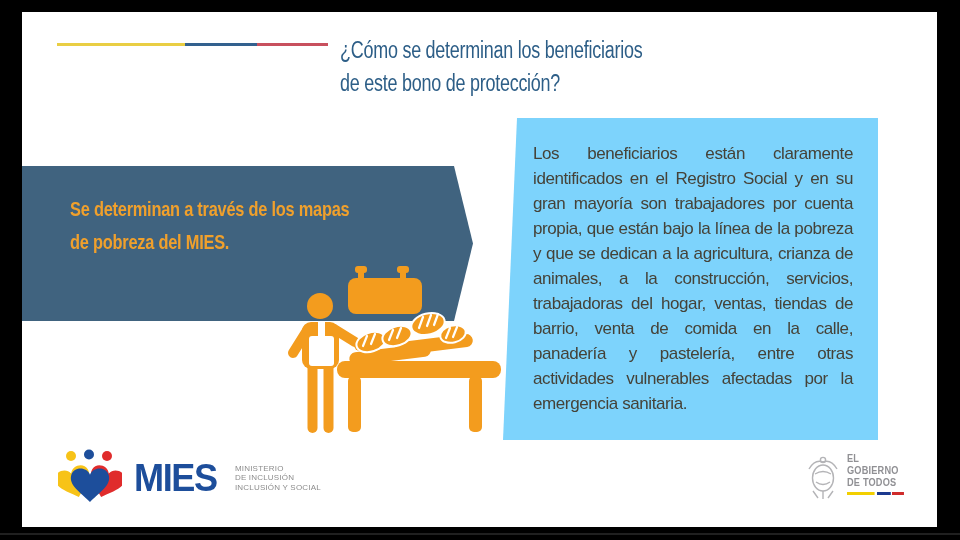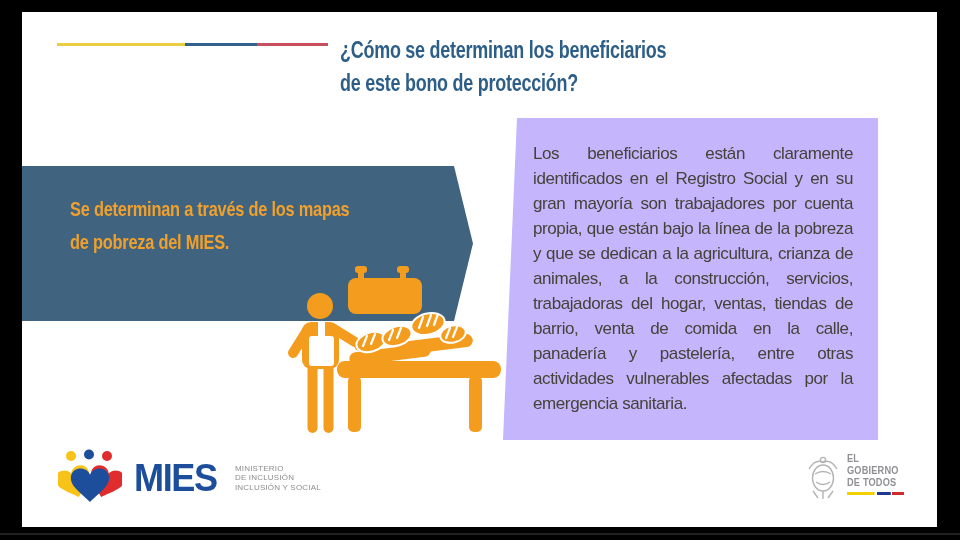--- a/index.html
+++ b/index.html
@@ -9,35 +9,35 @@
   .bottom-hairline{position:absolute;left:0;top:533px;width:960px;height:2px;background:#202020;}
 
   
   .flag-rule{position:absolute;left:35px;top:31px;width:271px;height:3px;display:flex;}
   .flag-rule .seg{height:3px;}
   .seg.y{width:128px;background:#e9ce44;}
   .seg.b{width:72px;background:#33618e;}
   .seg.r{width:71px;background:#c8505e;}
 
   .title{position:absolute;left:318px;top:22px;margin:0;color:#2d5e87;
-         font-size:23px;font-weight:bold;line-height:33px;letter-spacing:-0.3px;}
+         font-size:23px;font-weight:normal;line-height:33px;letter-spacing:-0.3px;}
   .title .cond{display:block;transform:scaleX(0.78);transform-origin:0 50%;white-space:nowrap;}
 
   
   .banner{position:absolute;left:0;top:154px;width:451px;height:155px;background:#40637f;
           clip-path:polygon(0 0,432px 0,451px 50%,432px 100%,0 100%);}
   .banner-text{padding:26px 0 0 48px;color:#f0a02c;font-size:21px;font-weight:bold;
                line-height:33px;letter-spacing:-0.3px;}
   .banner-text .cond{display:block;transform:scaleX(0.78);transform-origin:0 50%;white-space:nowrap;}
 
   
   .vendor{position:absolute;left:263px;top:250px;}
 
   
-  .panel{position:absolute;left:481px;top:106px;width:375px;height:322px;background:#c4b5fd;
+  .panel{position:absolute;left:481px;top:106px;width:375px;height:322px;background:#7dd3fc;
          clip-path:polygon(14px 0,100% 0,100% 100%,0 100%);}
   .panel p{margin:0;padding:23px 25px 0 30px;color:#454238;font-size:17px;line-height:25px;
            text-align:justify;letter-spacing:-0.4px;}
 
   
   .footer-left{position:absolute;left:36px;top:437px;display:flex;align-items:center;justify-content:space-between;}
   .mies-word{color:#1d4e9b;font-size:38px;font-weight:bold;letter-spacing:-1.5px;
              margin-left:12px;transform:scaleX(0.95);transform-origin:0 50%;}
   .ministry{margin-left:14px;color:#8c8c8c;font-size:8px;line-height:9.5px;letter-spacing:0.2px;}
   .ministry span{display:block;}

